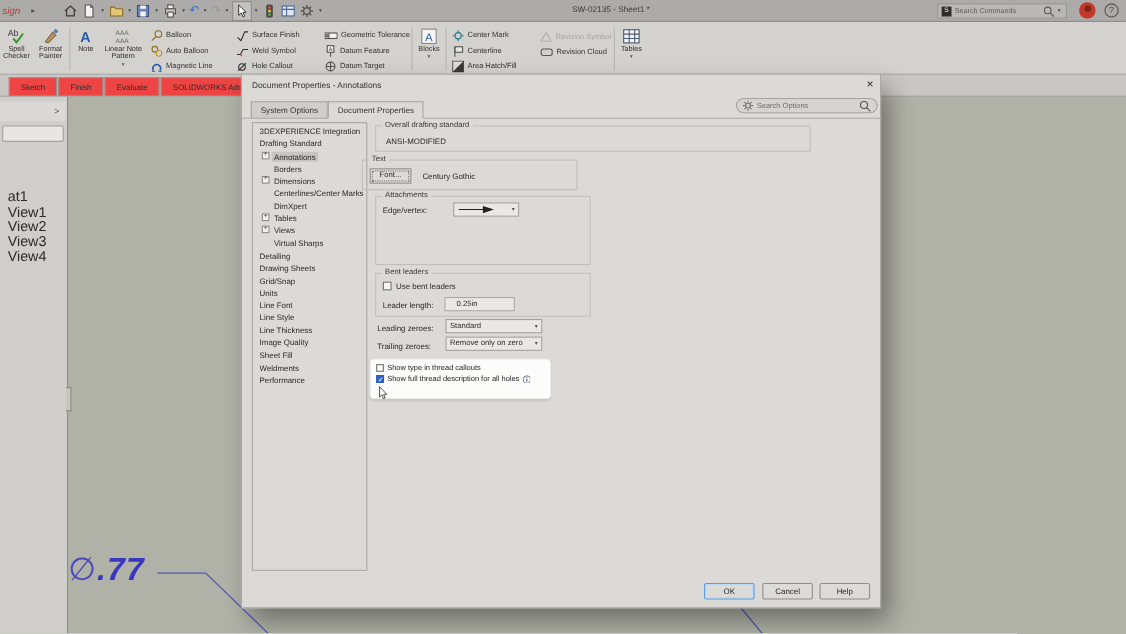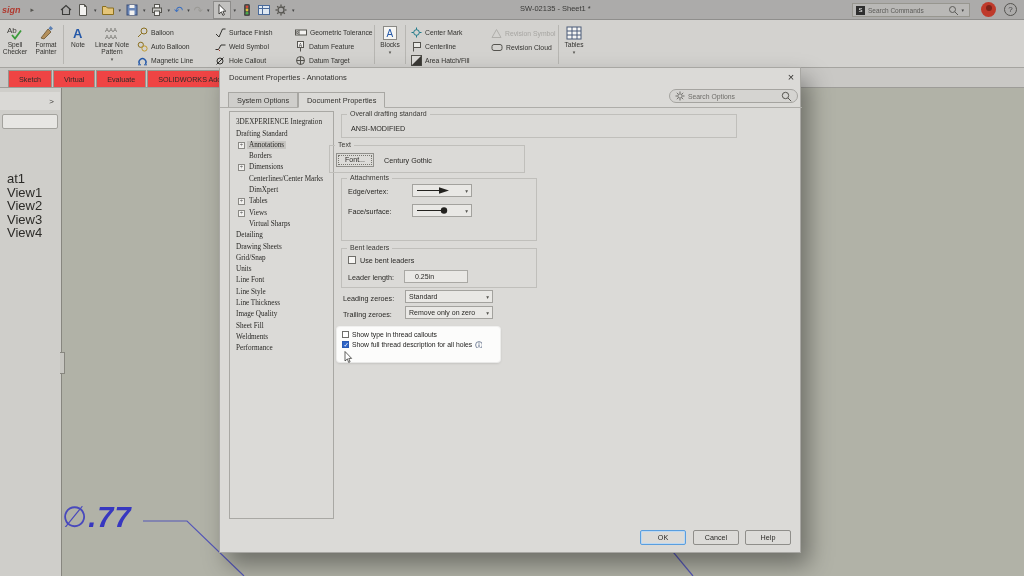--- a/index.html
+++ b/index.html
@@ -2,21 +2,21 @@
 <html><head>
 <meta charset="utf-8">
 <style>
   * { margin:0; padding:0; box-sizing:border-box; }
   html,body { width:1024px; height:576px; overflow:hidden; }
   body { font-family:"Liberation Sans","DejaVu Sans",sans-serif; }
   #app { position:relative; width:1024px; height:576px; background:#b1b2a7; overflow:hidden; }
 
   
   .titlebar { position:absolute; left:0; top:0; width:1024px; height:20px; background:#acabaa; border-bottom:1px solid #8f8e8c; display:flex; align-items:center; }
-  .brand { font-style:italic; color:#b03a30; font-size:9px; font-weight:bold; margin-left:2px; }
+  .brand { font-style:italic; color:#b03a30; font-size:9px; font-weight:normal; margin-left:2px; }
   .brand-caret { color:#55544f; font-size:7px; margin:0 6px 0 10px; }
   .brand-caret::before { content:"▸"; }
   .qat { display:flex; align-items:center; gap:1px; margin-left:18px; }
   .qbtn { display:flex; align-items:center; height:18px; padding:0 1px; }
   .qbtn svg { display:block; }
   .qcar { font-size:5px; color:#444; margin:0 2px; }
   .qcar::before { content:"▾"; }
   .qsel { background:#c2c1bf; border:1px solid #8d8c8a; }
   .uglyph { font-size:11px; line-height:14px; }
   .u-undo { color:#3a6fc0; }
@@ -69,21 +69,21 @@
   .close-x { position:absolute; left:564px; top:2px; width:14px; height:14px; text-align:center; font-size:11px; line-height:14px; color:#33322f; }
   .close-x::before { content:"×"; }
   .dtab { position:absolute; top:24px; height:16px; display:flex; align-items:center; padding:0 8px; font-size:7.4px; color:#33322f; }
   .dtab.inactive { left:8px; background:#cfcecb; border:1px solid #a8a7a3; border-bottom:none; }
   .dtab.active { left:78px; background:#dbdad7; border:1px solid #a8a7a3; border-bottom:1px solid #dbdad7; z-index:2; }
   .dlg-tabline { position:absolute; left:0px; top:39px; width:582px; border-top:1px solid #aeada9; }
   .dlg-search { position:absolute; left:449px; top:21px; width:129px; height:14px; border:1px solid #a5a4a0; border-radius:7px; background:#d5d4d1; display:flex; align-items:center; padding:0 5px; gap:3px; }
   .dlg-search .ph { flex:1; font-size:6.8px; color:#6e6d69; }
 
   .dtree { position:absolute; left:9px; top:43px; width:105px; height:408px; border:1px solid #a9a8a4; padding-top:3px; overflow:hidden; }
-  .titem { display:flex; align-items:flex-end; height:11.3px; padding-left:4px; white-space:nowrap;font-family:Liberation Serif, serif; }
+  .titem { display:flex; align-items:flex-start; height:11.3px; padding-left:4px; white-space:nowrap; }
   .titem .exp { display:none; width:7px; height:7px; border:1px solid #8a8985; background:#f2f1ef; font-size:6px; line-height:5px; text-align:center; margin-right:2px; flex:none; color:#444; }
   .titem .exp::before { content:"+"; }
   .titem.lvl1 { padding-left:8px; }
   .titem.lvl1 .exp { display:inline-block; visibility:hidden; }
   .titem.lvl1.expand .exp { visibility:visible; }
   .titem .lbl { font-size:7.2px; color:#2a2926; padding:0 2px; }
   .titem.selected .lbl { background:#c6c5c1; }
 
   .grp { position:absolute; border:1px solid #c0bfbb; }
   .gl { position:absolute; top:-5px; left:5px; background:#dbdad7; padding:0 3px; font-size:7px; color:#3a3935; }
@@ -389,21 +389,21 @@
           </svg>
         </span>
       <span class="rlb">Tables</span>
       <span class="bcar"></span>
     </div>
   </div>
 
   <div class="tabstrip">
 
   <div class="rtab">Sketch</div>
-      <div class="rtab">Virtual</div>
+      <div class="rtab">Finish</div>
       <div class="rtab">Evaluate</div>
       <div class="rtab">SOLIDWORKS Add-Ins</div>
       <div class="rtab">Sheet</div>
     </div>
 
   <div class="workspace">
     <svg class="lines-svg" width="1024" height="488">
       <polyline points="143,433 187,433 244,488" fill="none" stroke="#5557b8" stroke-width="1.2"></polyline>
       <line x1="581" y1="353" x2="693" y2="488" stroke="#5557b8" stroke-width="1.2"></line>
     </svg>
@@ -563,33 +563,20 @@
             <span class="sym arrow">
               <svg class="arrow-svg" width="36" height="9">
                   <line x1="1" y1="4.5" x2="26" y2="4.5" stroke="#23221f"></line>
                   <polygon points="33,4.5 23,1.2 23,7.8" fill="#23221f"></polygon>
                 </svg>
 
             </span>
             <span class="car"></span>
           </div>
         </div>
-          <div class="att-row" style="position:relative; height:17px; margin-top:3px;">
-          <span class="alabel lab" style="left:6px; top:5px;">Face/surface:</span>
-          <div class="dd" style="left:70px; top:2px; width:60px;">
-            <span class="sym dot">
-
-              <svg class="dot-svg" width="36" height="9">
-                  <line x1="1" y1="4.5" x2="27" y2="4.5" stroke="#23221f"></line>
-                  <circle cx="28" cy="4.5" r="3.2" fill="#23221f"></circle>
-                </svg>
-            </span>
-            <span class="car"></span>
-          </div>
-        </div>
         </div>
     </div>
 
     <div class="grp" style="left:121px; top:180px; width:196px; height:40px;">
       <span class="gl">Bent leaders</span>
       <span class="cb" style="left:6px; top:7px;"></span>
       <span class="lab" style="left:18px; top:7px;">Use bent leaders</span>
       <span class="lab" style="left:6px; top:24px;">Leader length:</span>
       <div class="field" style="left:62px; top:21px; width:64px; height:13px;">0.25in</div>
     </div>

